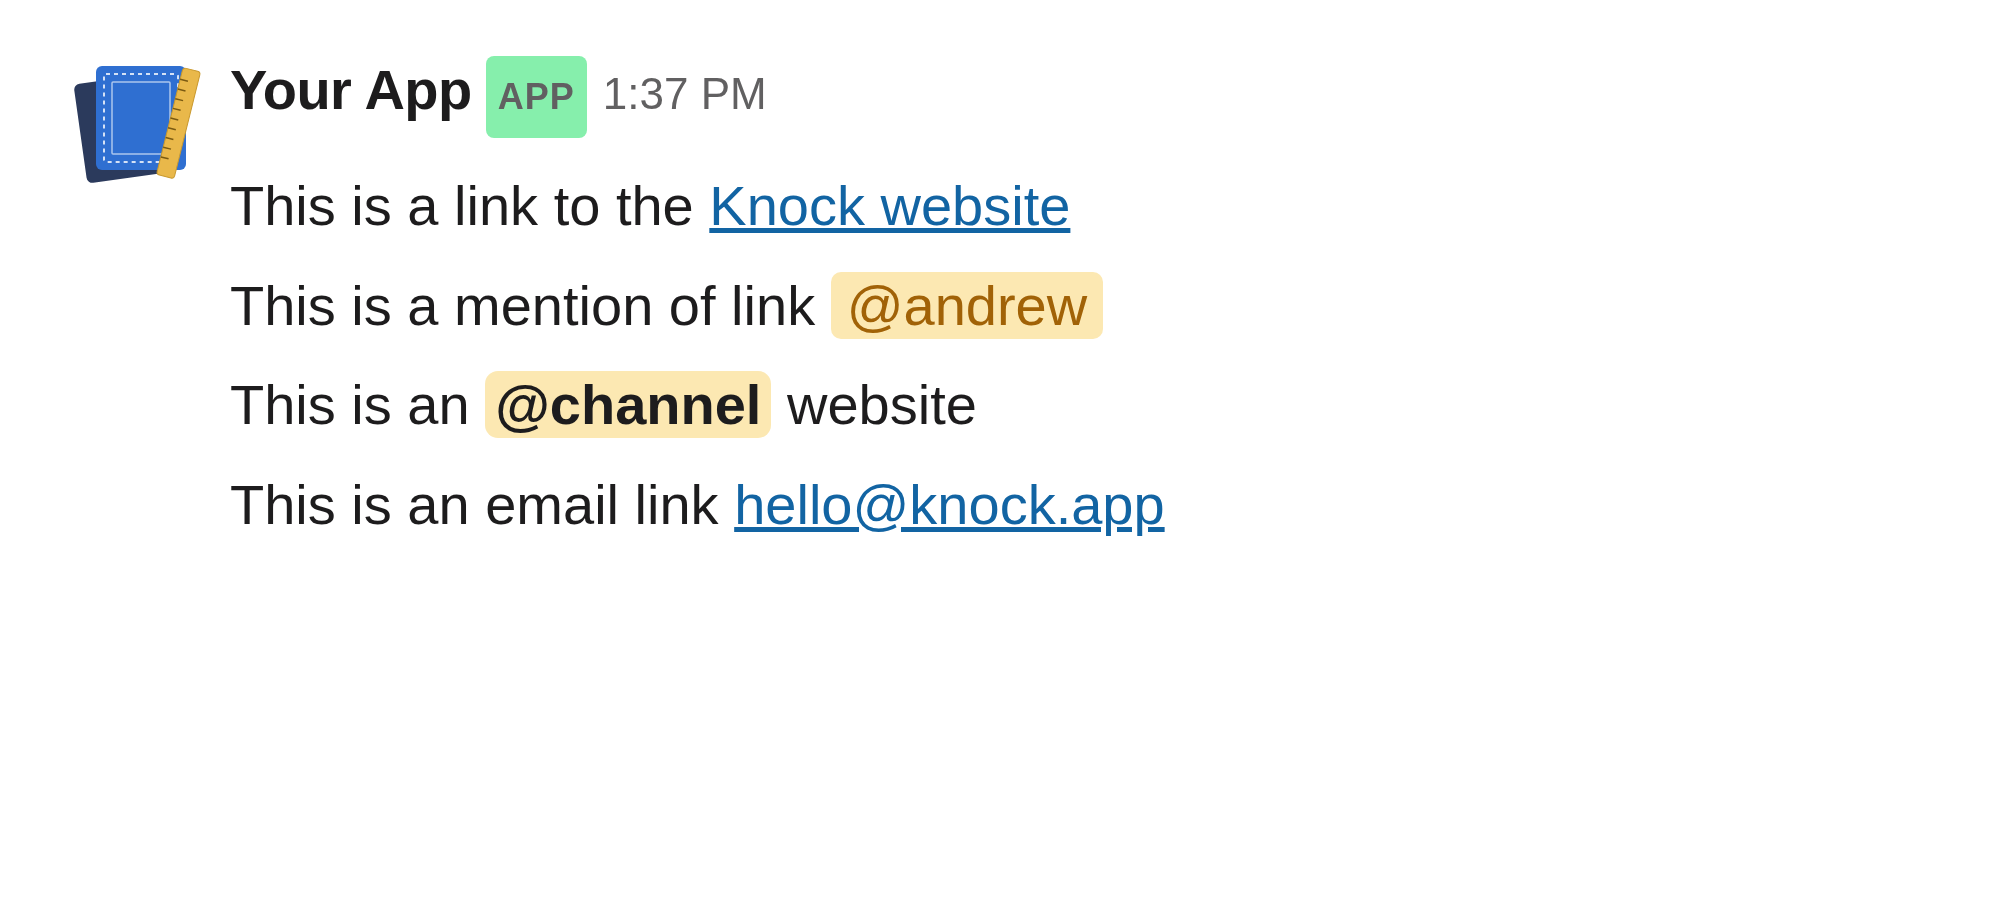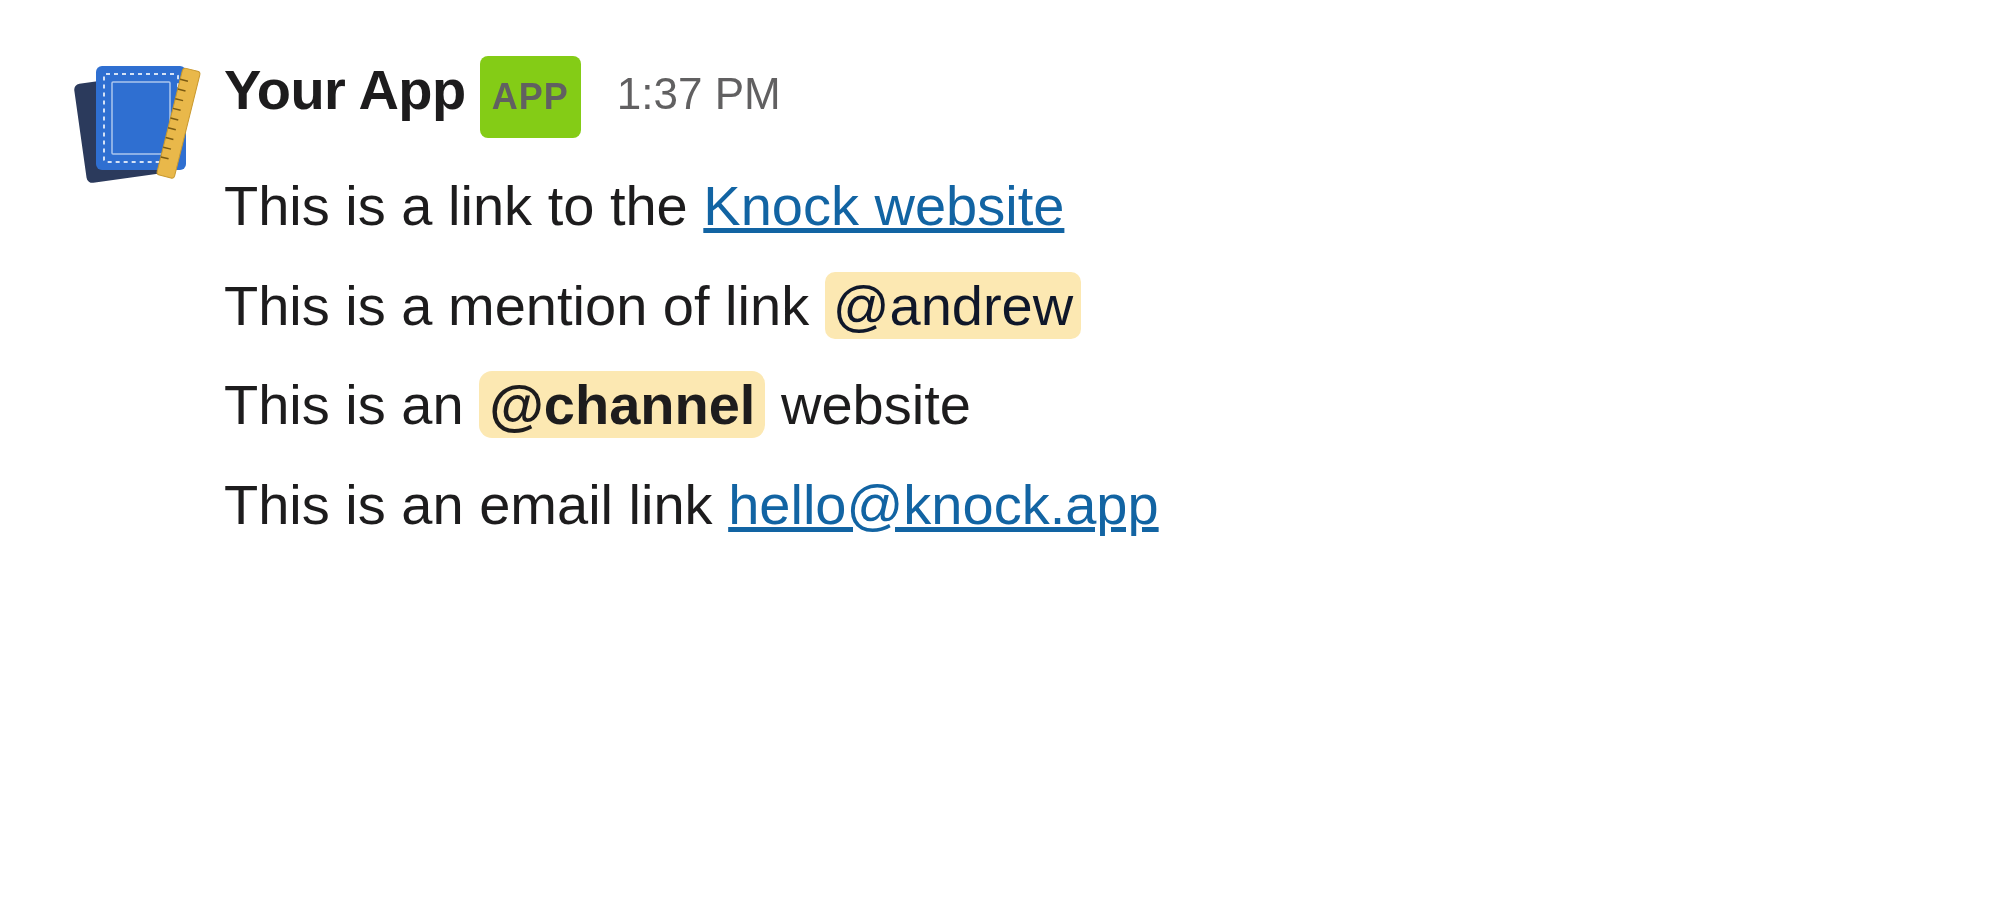--- a/index.html
+++ b/index.html
@@ -6,21 +6,21 @@
     margin: 0;
     padding: 0;
     background: #ffffff;
     font-family: -apple-system, BlinkMacSystemFont, "Segoe UI", Helvetica, Arial, sans-serif;
     -webkit-font-smoothing: antialiased;
   }
   .message {
     display: flex;
     align-items: flex-start;
     padding: 56px 74px;
-    gap: 20px;
+    gap: 26px;
   }
   .avatar {
     width: 130px;
     height: 130px;
     border-radius: 14px;
     position: relative;
     flex-shrink: 0;
   }
   .avatar svg {
     width: 100%;
@@ -37,49 +37,49 @@
     gap: 14px;
     margin-bottom: 18px;
   }
   .sender-name {
     font-weight: 900;
     font-size: 56px;
     color: #1d1c1d;
     letter-spacing: -0.5px;
   }
   .app-badge {
-    background: #84cc16;
+    background: #86efac;
     color: #616061;
     font-size: 36px;
     font-weight: 700;
     padding: 20px 12px;
     border-radius: 8px;
     letter-spacing: 1px;
   }
   .timestamp {
     color: #616061;
     font-size: 44px;
     font-weight: 400;
-    margin-left: 22px;
+    margin-left: 2px;
   }
   .body-line {
     font-size: 56px;
     line-height: 1.78;
     color: #1d1c1d;
     font-weight: 400;
   }
   .link {
     color: #1264a3;
     cursor: pointer;
     text-decoration: underline;
   }
   .mention-user {
     background: #fce8b2;
-    color: #0f172a;
-    padding: 2px 8px;
+    color: #a16207;
+    padding: 2px 16px;
     border-radius: 10px;
     cursor: pointer;
   }
   .mention-broadcast {
     background: #fce8b2;
     color: #1d1c1d;
     font-weight: 700;
     padding: 2px 10px;
     border-radius: 13px;
     cursor: pointer;

